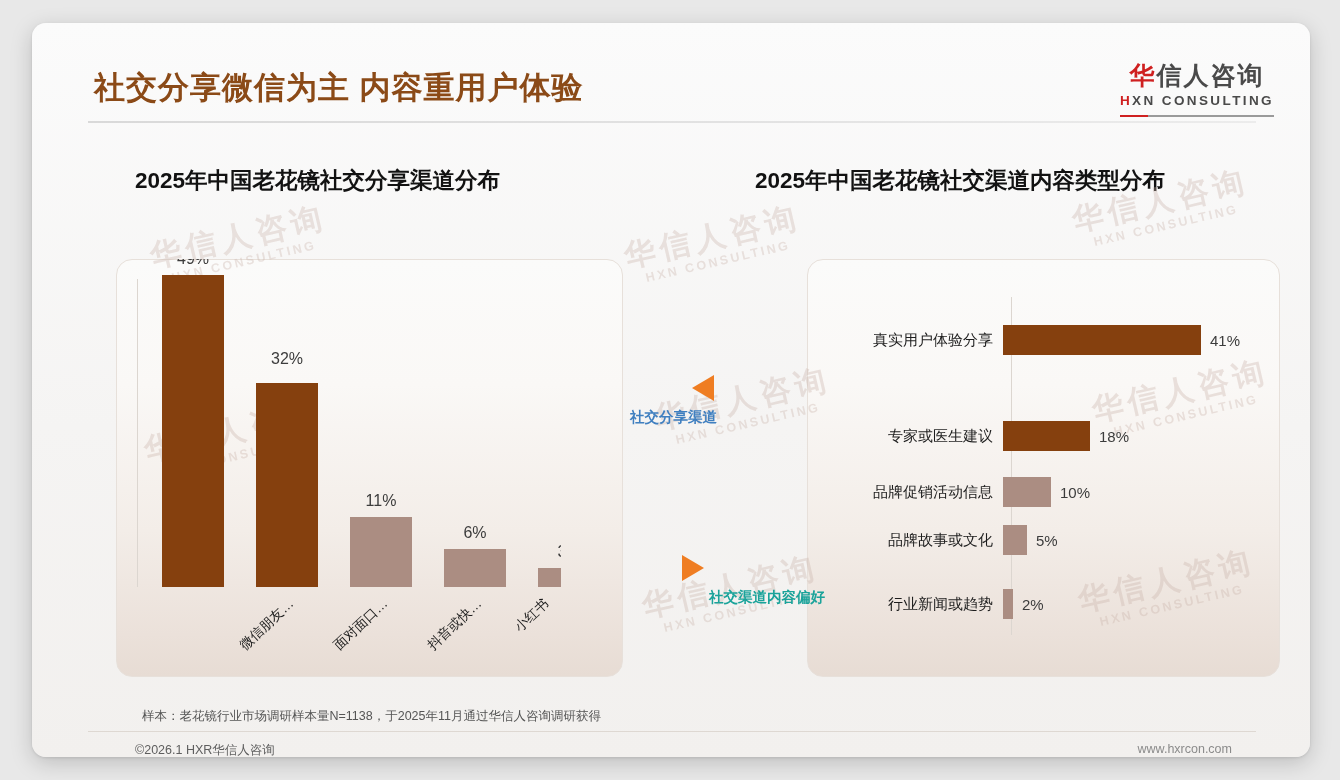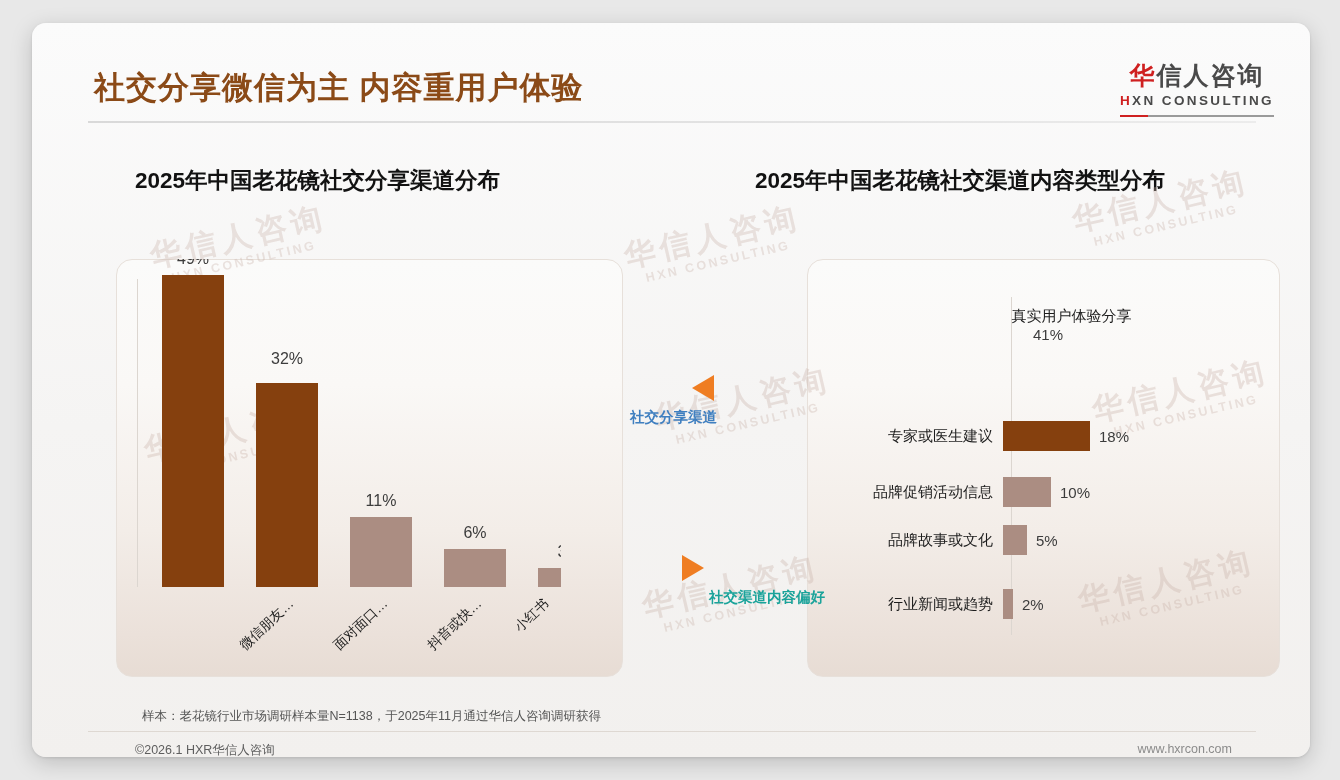--- a/index.html
+++ b/index.html
@@ -256,21 +256,21 @@
       <div class="col-lab" style="left: 384px; top: 336px;">小红书</div>
       <div class="col-wrap" style="left: 422px; width: 62px;">
         <div class="col-val">3%</div>
         <div class="col-bar" style="height: 19px; background: rgb(171, 141, 130);"></div>
       </div>
       <div class="col-lab" style="left: 478px; top: 336px;">其他社交…</div>
     </div>
 
   <div id="bar-chart">
     <div id="bar-axis"></div>
-  <div class="brow" style="top: 48px; flex-direction: column;">
+  <div class="brow" style="top: 64px;">
         <div class="brow-lab">真实用户体验分享</div>
         <div class="brow-bar" style="width: 198px; background: rgb(133, 64, 14);"></div>
         <div class="brow-val">41%</div>
       </div>
       <div class="brow" style="top: 160px;">
         <div class="brow-lab">专家或医生建议</div>
         <div class="brow-bar" style="width: 87px; background: rgb(133, 64, 14);"></div>
         <div class="brow-val">18%</div>
       </div>
       <div class="brow" style="top: 216px;">

